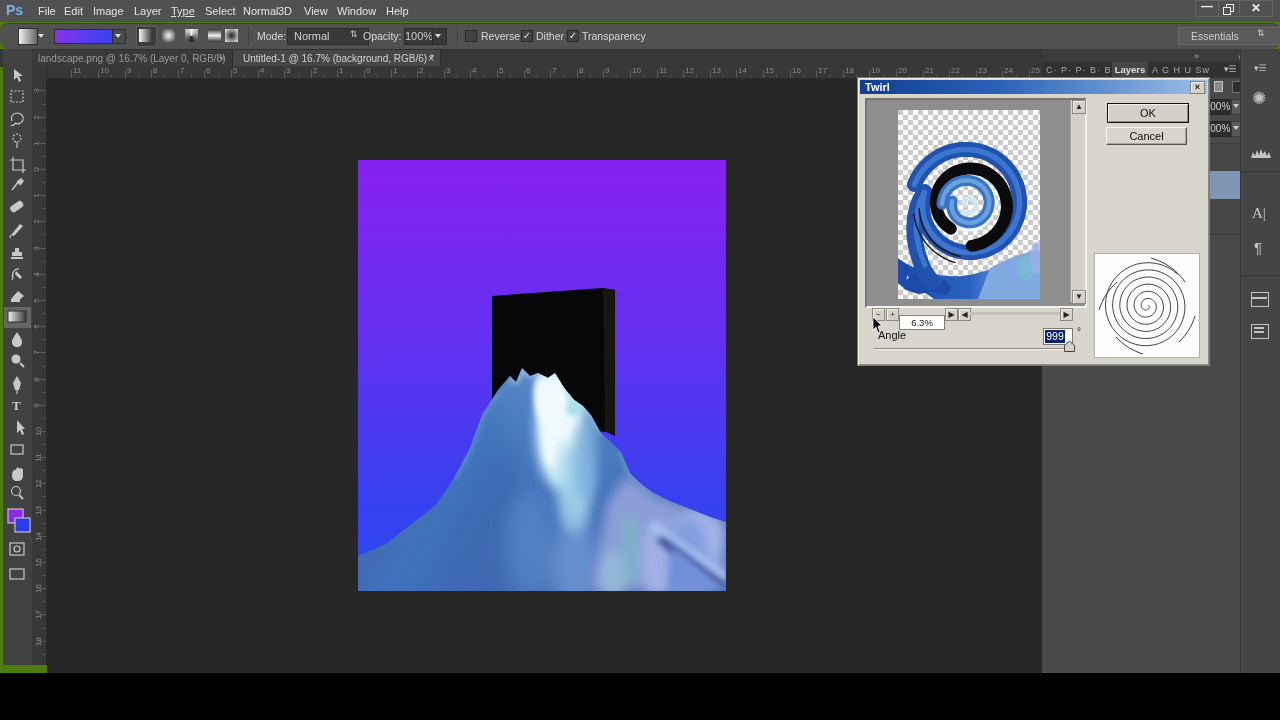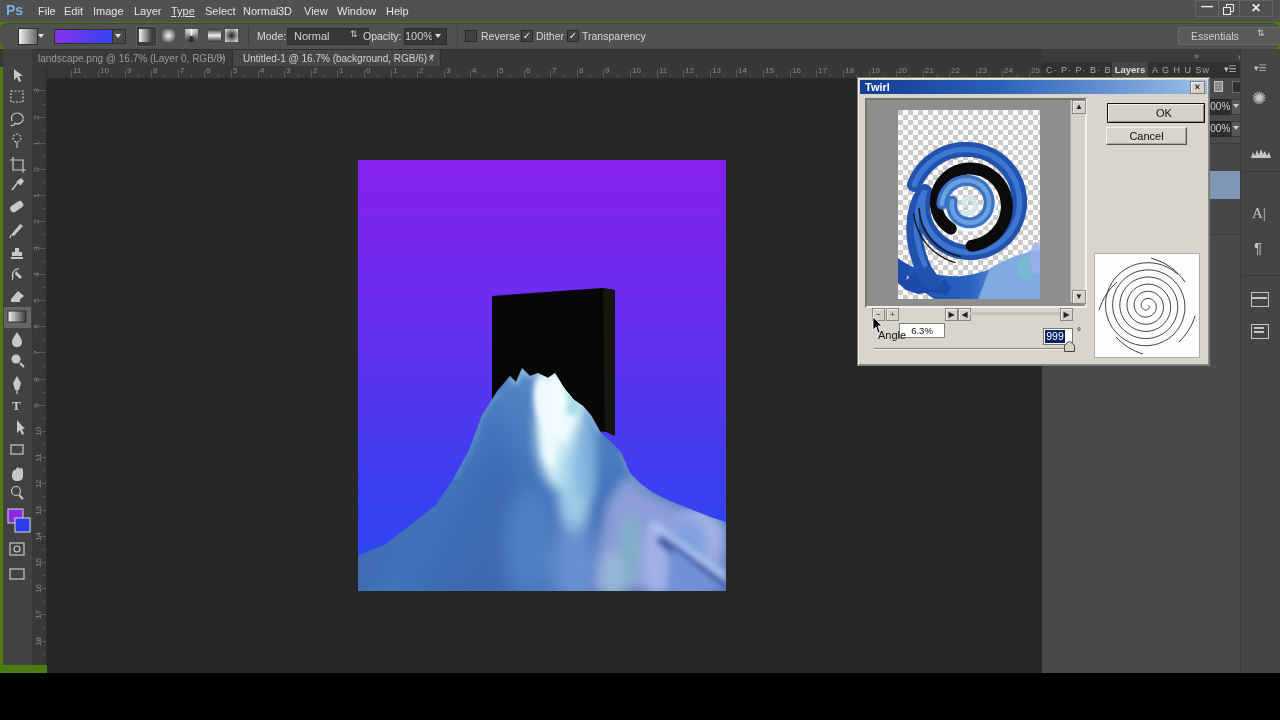--- a/index.html
+++ b/index.html
@@ -487,27 +487,27 @@
 </svg>
 
     <div style="position:absolute;right:0;top:0;width:14px;height:202px;background:#d4d1c8;border-left:1px solid #a8a8a0;">
       <div class="sbtn" style="left:1px;top:0;width:12px;height:12px;border:1px solid #88888a;">▲</div>
       <div class="sbtn" style="left:1px;top:190px;width:12px;height:12px;">▼</div>
     </div>
   </div>
 
   <div class="sbtn" style="left:14px;top:230px;">−</div>
   <div class="sbtn" style="left:28px;top:230px;">+</div>
-  <div class="abs" style="left:41px;top:245px;width:44px;height:13px;background:#fff;border:1px solid #808078;font-size:9.5px;text-align:center;line-height:13px;color:#111;">6.3%</div>
+  <div class="abs" style="left:41px;top:237px;width:44px;height:13px;background:#fff;border:1px solid #808078;font-size:9.5px;text-align:center;line-height:13px;color:#111;">6.3%</div>
   <div class="sbtn" style="left:87px;top:230px;">▶</div>
   <div class="sbtn" style="left:100px;top:230px;">◀</div>
   <div class="abs" style="left:112px;top:234px;width:90px;height:3px;background:#c4c1b8;"></div>
   <div class="sbtn" style="left:202px;top:230px;">▶</div>
 
-  <div class="abs" style="left:249px;top:25px;width:80px;height:18px;background:#d4d1c8;border:1.5px solid #111;box-shadow:inset 1px 1px 0 #f4f1ea, inset -1px -1px 0 #8a8a82;font-size:11px;text-align:center;line-height:18px;color:#111;padding-left:16px;">OK</div>
+  <div class="abs" style="left:249px;top:25px;width:80px;height:18px;background:#d4d1c8;border:1.5px solid #111;box-shadow:inset 1px 1px 0 #f4f1ea, inset -1px -1px 0 #8a8a82;font-size:11px;text-align:center;line-height:18px;color:#111;">OK</div>
   <div class="btn3d" style="left:248px;top:49px;width:79px;height:16px;font-size:11px;text-align:center;line-height:16px;color:#111;">Cancel</div>
 
   <div class="abs" style="left:236px;top:175px;width:104px;height:103px;background:#fdfdfd;border:1px solid #b0b0a8;">
         <svg width="104" height="103" viewBox="0 0 104 103" style="position:absolute;left:0;top:0;">
 <path d="M52.8,51.1 L53.1,51.2 L53.3,51.3 L53.6,51.4 L53.8,51.6 L54.0,51.8 L54.2,52.2 L54.3,52.5 L54.4,52.9 L54.4,53.3 L54.3,53.7 L54.1,54.2 L53.9,54.6 L53.6,55.0 L53.2,55.3 L52.7,55.6 L52.2,55.8 L51.6,56.0 L51.0,56.1 L50.4,56.0 L49.7,55.9 L49.1,55.7 L48.5,55.3 L47.9,54.9 L47.4,54.3 L46.9,53.7 L46.6,52.9 L46.3,52.2 L46.2,51.3 L46.2,50.4 L46.3,49.6 L46.6,48.7 L47.0,47.8 L47.6,47.0 L48.2,46.3 L49.0,45.7 L49.9,45.2 L50.9,44.8 L52.0,44.5 L53.1,44.4 L54.2,44.5 L55.3,44.8 L56.4,45.2 L57.5,45.8 L58.5,46.5 L59.3,47.4 L60.1,48.5 L60.7,49.6 L61.1,50.9 L61.3,52.2 L61.3,53.6 L61.2,55.0 L60.8,56.3 L60.2,57.6 L59.4,58.9 L58.5,60.0 L57.3,61.0 L56.0,61.8 L54.6,62.5 L53.1,62.9 L51.5,63.1 L49.9,63.1 L48.2,62.8 L46.6,62.3 L45.1,61.6 L43.7,60.6 L42.4,59.4 L41.3,58.0 L40.4,56.4 L39.7,54.8 L39.3,53.0 L39.1,51.1 L39.2,49.2 L39.6,47.3 L40.2,45.5 L41.2,43.8 L42.4,42.2 L43.8,40.7 L45.4,39.5 L47.2,38.6 L49.2,37.8 L51.3,37.4 L53.4,37.3 L55.5,37.5 L57.7,38.0 L59.7,38.8 L61.6,40.0 L63.4,41.4 L64.9,43.0 L66.3,44.9 L67.3,47.0 L68.0,49.2 L68.4,51.6 L68.5,54.0 L68.2,56.4 L67.5,58.7 L66.5,61.0 L65.2,63.1 L63.6,65.0 L61.7,66.7 L59.5,68.1 L57.2,69.1 L54.7,69.9 L52.0,70.2 L49.4,70.2 L46.7,69.8 L44.1,69.0 L41.7,67.8 L39.4,66.3 L37.3,64.4 L35.6,62.3 L34.1,59.9 L33.0,57.2 L32.3,54.4 L32.0,51.6 L32.1,48.6 L32.6,45.7 L33.6,42.9 L34.9,40.3 L36.7,37.8 L38.8,35.6 L41.2,33.7 L43.9,32.2 L46.8,31.1 L49.9,30.4 L53.0,30.1 L56.2,30.4 L59.3,31.0 L62.3,32.2 L65.2,33.7 L67.8,35.7 L70.1,38.1 L72.1,40.8 L73.7,43.7 L74.8,46.9 L75.5,50.2 L75.6,53.7 L75.3,57.1 L74.5,60.5 L73.2,63.7 L71.4,66.7 L69.2,69.5 L66.6,71.9 L63.6,74.0 L60.4,75.6 L56.9,76.7 L53.3,77.3 L49.6,77.4 L45.9,76.9 L42.3,76.0 L38.9,74.5 L35.7,72.4 L32.8,70.0 L30.2,67.1 L28.1,63.9 L26.5,60.4 L25.4,56.6 L24.8,52.7 L24.9,48.8 L25.5,44.8 L26.6,41.0 L28.3,37.4 L30.6,34.0 L33.3,31.0 L36.4,28.3 L39.9,26.2 L43.7,24.6 L47.8,23.5 L51.9,23.0 L56.1,23.1 L60.3,23.9 L64.4,25.2 L68.2,27.2 L71.7,29.6 L74.9,32.6 L77.6,36.0 L79.8,39.8 L81.4,43.9 L82.4,48.2 L82.8,52.7 L82.5,57.1 L81.6,61.5 L80.1,65.8 L77.9,69.8 L75.2,73.5 L72.0,76.7 L68.3,79.5 L64.2,81.7 L59.8,83.3 L55.2,84.3 L50.5,84.6 L45.8,84.2 L41.1,83.1 L36.7,81.4 L32.5,79.0 L28.7,76.0 L25.3,72.5 L22.5,68.5 L20.3,64.1 L18.7,59.4 L17.8,54.6 L17.6,49.6 L18.2,44.6 L19.5,39.8 L21.4,35.1 L24.1,30.8 L27.3,26.8 L31.1,23.4 L35.4,20.5 L40.0,18.3 L45.0,16.8 L50.2,16.0 L55.4,15.9 L60.6,16.6 L65.7,18.1 L70.6,20.3 L75.0,23.2 L79.1,26.7 L82.6,30.8 L85.5,35.3 L87.7,40.3 L89.2,45.6 L89.9,51.0 L89.8,56.5 L88.9,62.0 L87.3,67.3 L84.8,72.3 L81.7,76.9 L77.9,81.1 L73.5,84.6 L68.6,87.5 L63.4,89.7 L57.8,91.1 L52.1,91.7 L46.3,91.5 L40.6,90.4 L35.1,88.5 L29.9,85.8 L25.2,82.4 L20.9,78.3 L17.3,73.7 L14.4,68.5 L12.3,62.9 L10.9,57.1 L10.5,51.1 L10.9,45.1 L12.1,39.2 L14.3,33.5 L17.2,28.1 L20.9,23.2 L25.3,18.9 L30.3,15.2 L35.7,12.3 L41.6,10.2 L47.7,9.0 L54.0,8.7 L60.3,9.3 L66.4,10.7 L72.3,13.1 L77.8,16.3 L82.8,20.3" fill="none" stroke="#2e2e2e" stroke-width="0.9"></path>
 <path d="M56,4 C70,8 82,16 90,28" fill="none" stroke="#3a3a3a" stroke-width="1"></path>
 <path d="M100,62 C97,72 92,80 84,88" fill="none" stroke="#3a3a3a" stroke-width="1"></path>
 <path d="M4,56 C8,44 14,35 22,28" fill="none" stroke="#3a3a3a" stroke-width="1"></path>
 <path d="M48,100 C38,97 28,91 21,83" fill="none" stroke="#3a3a3a" stroke-width="1"></path>
 </svg>

